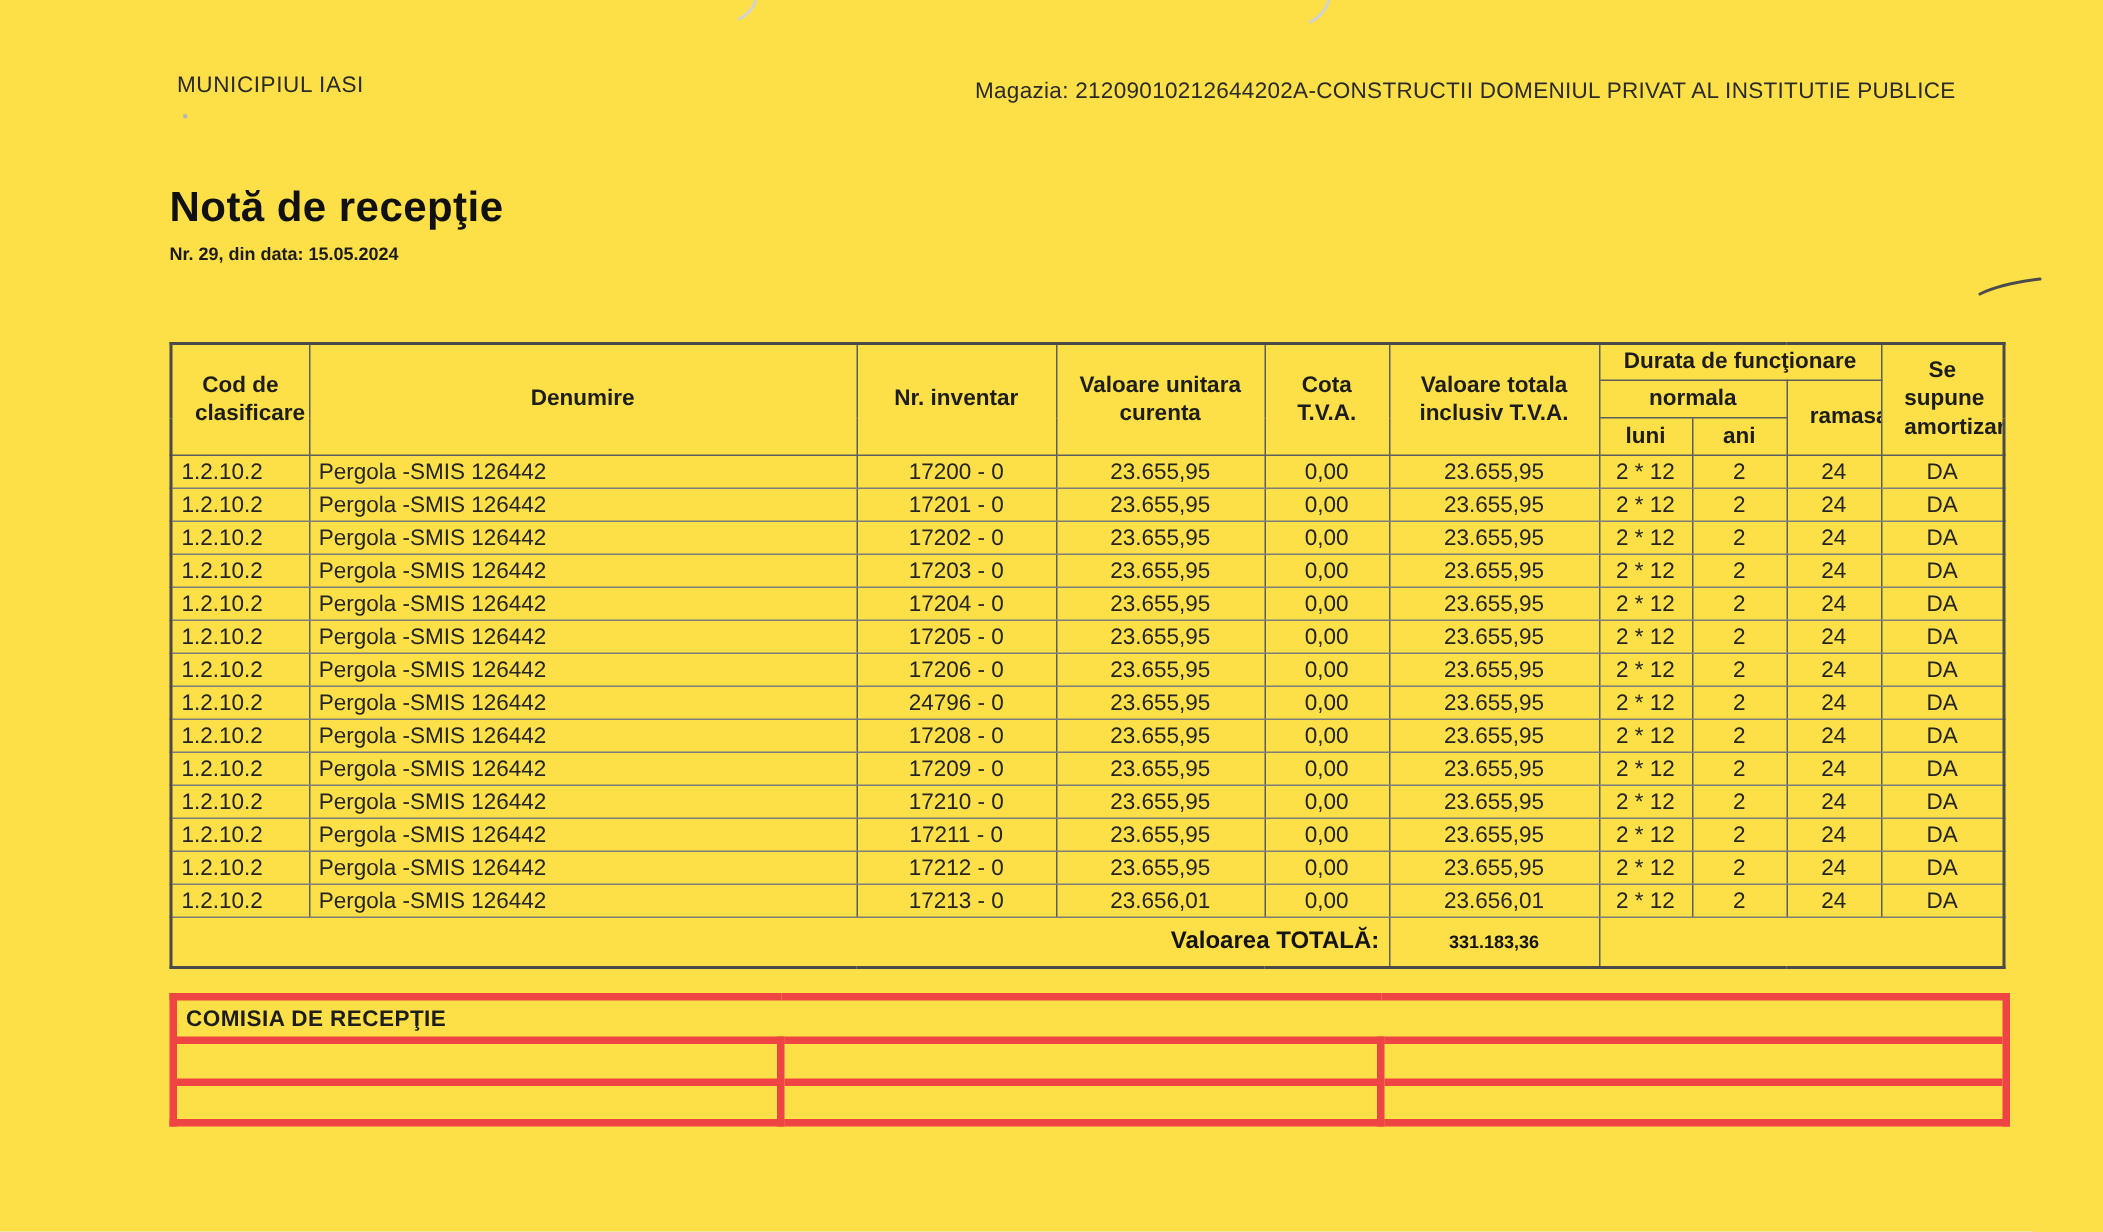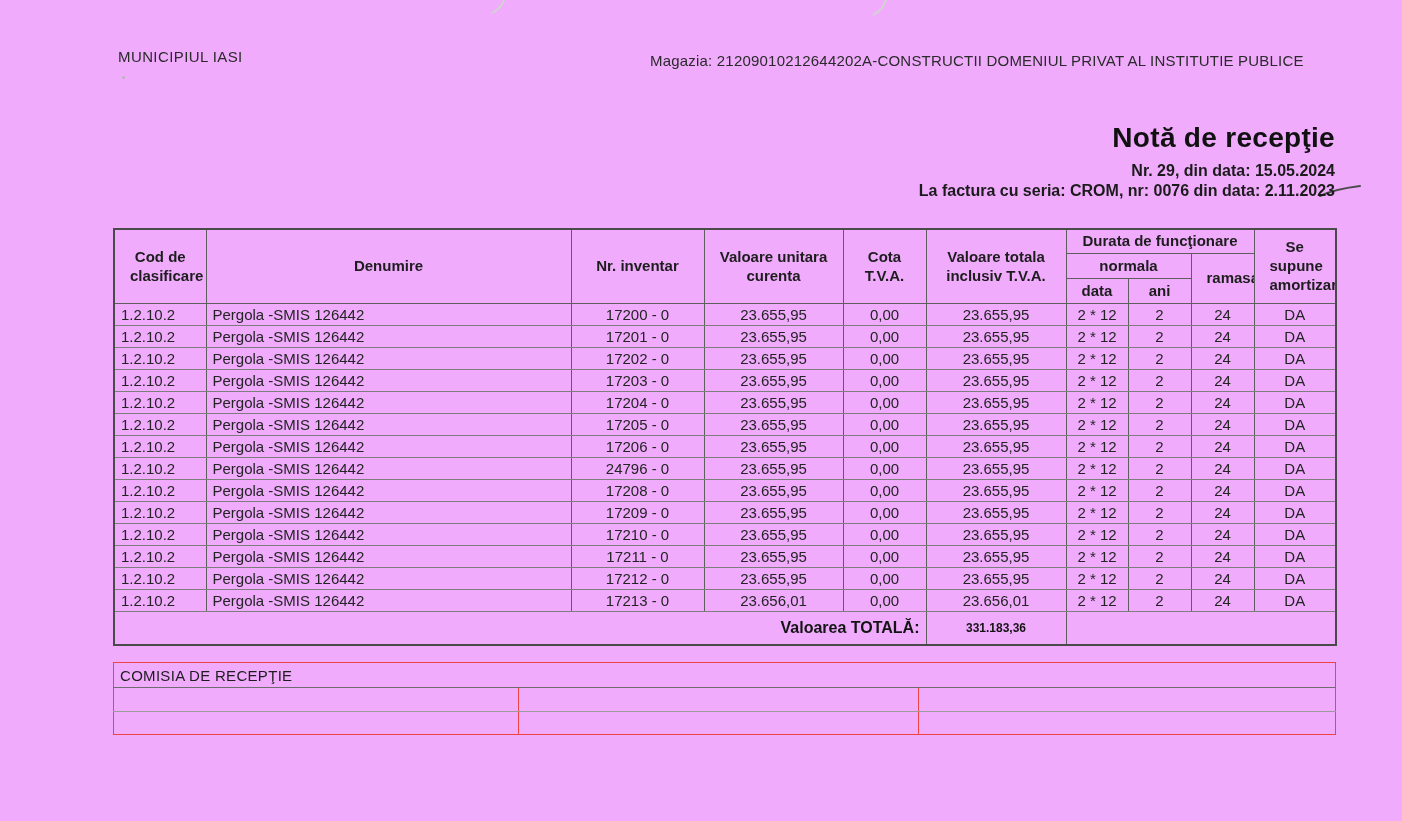--- a/index.html
+++ b/index.html
@@ -1,43 +1,43 @@
 <!DOCTYPE html>
 <html><head>
 <meta charset="utf-8">
 <style>
   html,body { margin:0; padding:0; background:#e8e8e8; }
   .page {
     position:relative;
     width:1402px; height:821px;
-    background:#f0abfc;
+    background:#fde047;
     font-family:"Liberation Sans", sans-serif;
     color:#222;
     overflow:hidden;
   }
   
   .org-name {
     position:absolute; left:118px; top:48px;
     font-size:15px; letter-spacing:0.4px; color:#2a2a2a;
   }
   .magazia {
     position:absolute; left:650px; top:52px; width:700px;
     font-size:15px; letter-spacing:0.2px; color:#2a2a2a; white-space:nowrap;
   }
   .tiny-dot {
     position:absolute; left:122px; top:76px; width:3px; height:3px;
     background:#b5b5b5; border-radius:50%;
   }
   
   .title-block {
     position:absolute; left:113px; top:122px; width:1222px;
-    text-align:right;
+    text-align:left;
   }
   .doc-title { font-size:28px; font-weight:bold; color:#111; margin:0 0 8px 0; letter-spacing:0.3px; }
-  .doc-sub   { font-size:16px; font-weight:bold; color:#1b1b1b; margin:2px 0; }
+  .doc-sub   { font-size:12px; font-weight:bold; color:#1b1b1b; margin:2px 0; }
   .supplier-line { font-size:17px; font-weight:bold; color:#1b1b1b; margin:2px 0;
     display:inline-block; border-bottom:2px solid #3a3a3a; padding:0 26px 1px 26px; }
   .supplier-line .gap { display:inline-block; width:18px; }
   
   table.main {
     position:absolute; left:113px; top:228px; width:1222px;
     border-collapse:collapse; table-layout:fixed;
     font-size:15px; color:#242424;
   }
   table.main th, table.main td {
@@ -60,21 +60,21 @@
   tfoot td { height:32px; }
   tfoot .total-label { text-align:right; font-weight:bold; font-size:16px; padding-right:10px; color:#141414; }
   tfoot .total-value { text-align:center; font-weight:bold; font-size:12px; color:#141414; }
   
   table.commission {
     position:absolute; left:113px; top:662px; width:1222px;
     border-collapse:collapse; table-layout:fixed;
     font-size:15px; color:#242424;
     border:1px solid #6d6d6d;
   }
-  table.commission td { border:1px solid #ef4444; padding:0 6px; }
+  table.commission td { border:5px solid #ef4444; padding:0 6px;font-weight:bold; }
   table.commission tr.c-head td {
     height:24px; font-size:15px; color:#1d1d1d; letter-spacing:0.3px;
     border-bottom:1px solid #6d6d6d;
   }
   table.commission tr.c-row1 td { height:23px; border-bottom:1px solid #9a9a9a; }
   table.commission tr.c-row2 td { height:22px; }
   
   .artifact { position:absolute; pointer-events:none; }
 </style>
 </head>
@@ -92,21 +92,20 @@
     <path d="M2 12 C 12 7, 26 4, 42 2" stroke="#4c4c4c" stroke-width="2" fill="none" stroke-linecap="round"></path>
   </svg>
   <div class="tiny-dot"></div>
 
   <div class="org-name">MUNICIPIUL IASI</div>
   <div class="magazia">Magazia: 21209010212644202A-CONSTRUCTII DOMENIUL PRIVAT AL INSTITUTIE PUBLICE</div>
 
   <div class="title-block">
     <div class="doc-title">Notă de recepţie</div>
     <div class="doc-sub">Nr. 29, din data: 15.05.2024</div>
-    <div class="doc-sub">La factura cu seria: CROM, nr: 0076 din data: 2.11.2023</div>
   </div>
 
   <table class="main">
     <colgroup>
       <col style="width:92px">
         <col style="width:365px">
         <col style="width:133px">
       <col style="width:139px">
         <col style="width:83px">
         <col style="width:140px">
@@ -124,21 +123,21 @@
         <th rowspan="3">Cota T.V.A.</th>
         <th rowspan="3">Valoare totala inclusiv T.V.A.</th>
         <th colspan="3">Durata de funcţionare</th>
         <th rowspan="3">Se supune amortizarii</th>
       </tr>
       <tr class="h2">
         <th colspan="2">normala</th>
         <th rowspan="2">ramasa</th>
       </tr>
       <tr class="h3">
-        <th>data</th>
+        <th>luni</th>
         <th>ani</th>
       </tr>
     </thead>
     <tbody>
 
         <tr>
           <td class="al">1.2.10.2</td>
           <td class="al">Pergola -SMIS 126442</td>
           <td class="ac">17200 - 0</td>
           <td class="ar">23.655,95</td>

